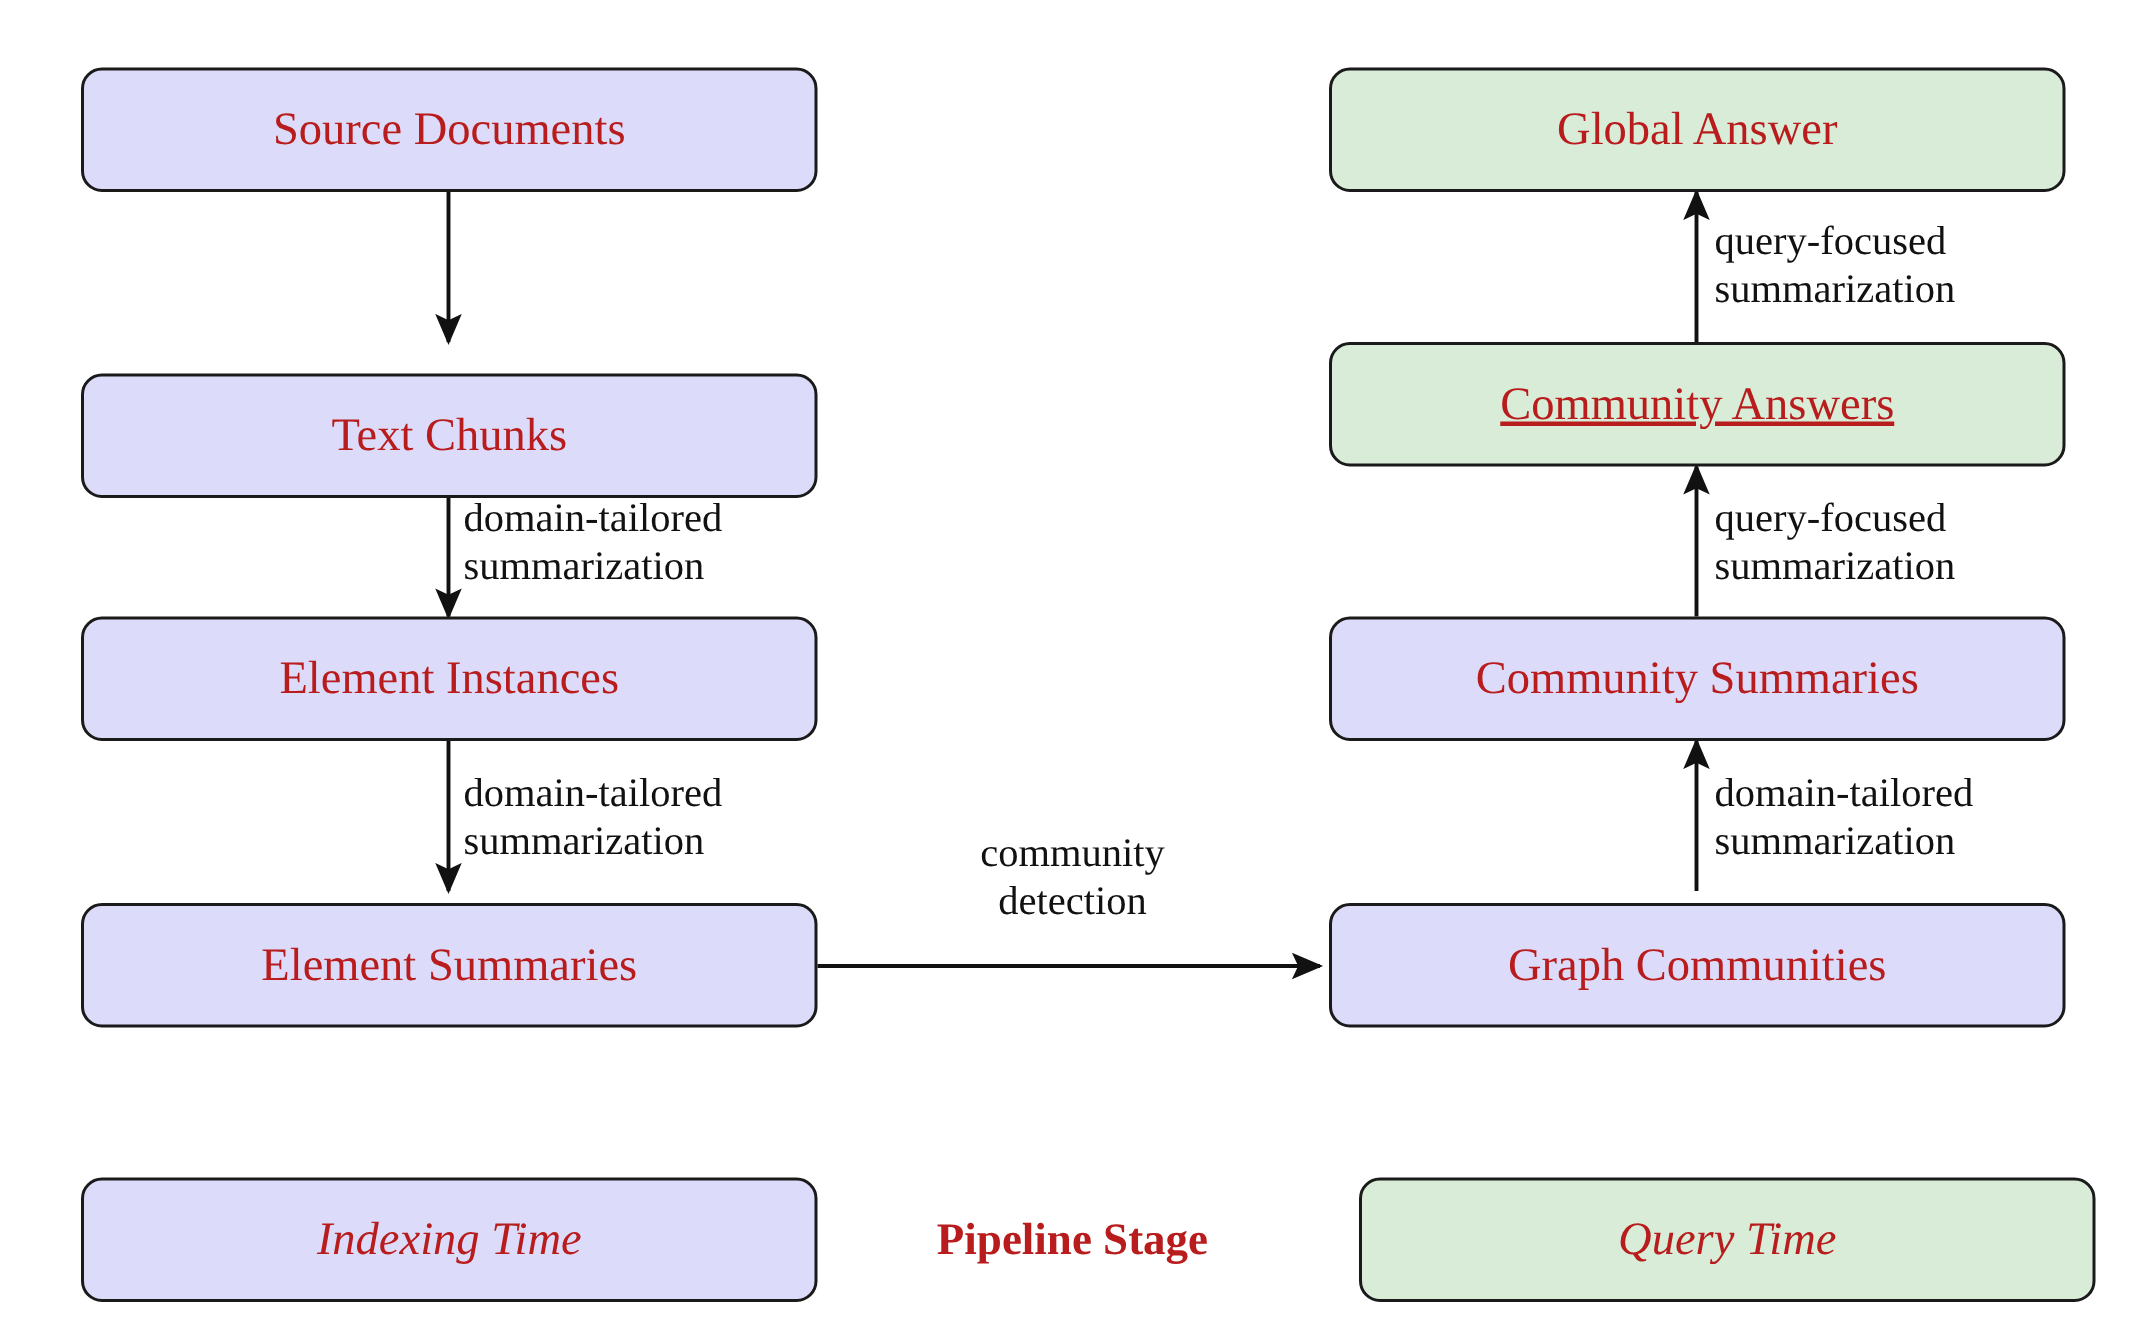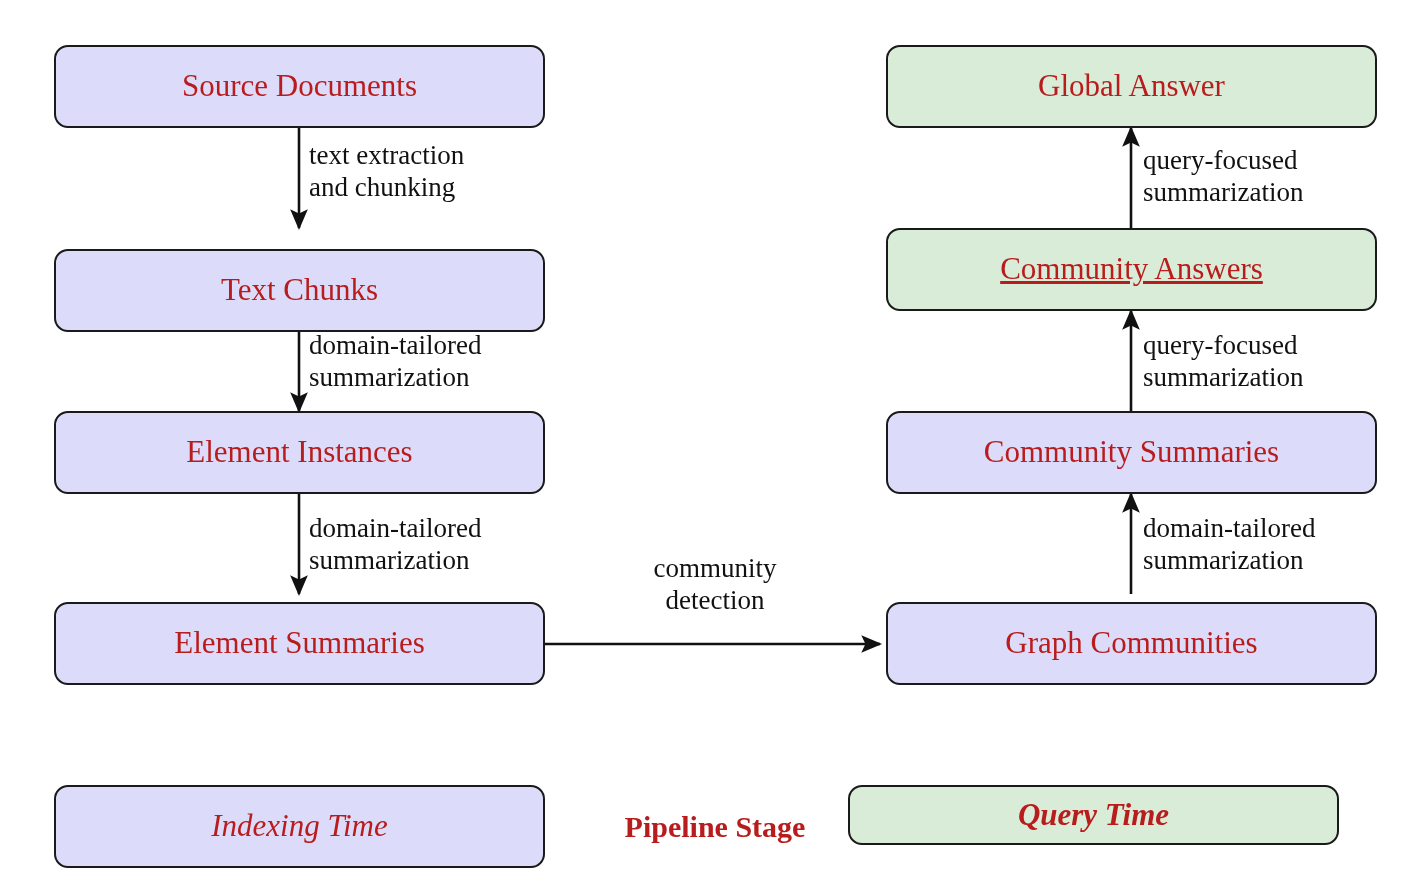--- a/index.html
+++ b/index.html
@@ -118,22 +118,20 @@
   </div>
 
   <div class="node indexing" style="left:886px; top:411px; width:491px; height:83px;">
     <span>Community Summaries</span>
   </div>
 
   <div class="node indexing" style="left:886px; top:602px; width:491px; height:83px;">
     <span>Graph Communities</span>
   </div>
 
-  <div class="edge-label" style="left:309px; top:140px; width:240px;">text extraction
-and chunking</div>
 
   <div class="edge-label" style="left:309px; top:330px; width:250px;">domain-tailored
 summarization</div>
 
   <div class="edge-label" style="left:309px; top:513px; width:250px;">domain-tailored
 summarization</div>
 
   <div class="edge-label center" style="left:575px; top:553px; width:280px;">community
 detection</div>
 
@@ -147,17 +145,17 @@
 summarization</div>
 
   <div class="node indexing" style="left:54px; top:785px; width:491px; height:83px;">
     <span class="legend-italic">Indexing Time</span>
   </div>
 
   <div class="node legend-label" style="left:575px; top:785px; width:280px; height:83px;">
     <span>Pipeline Stage</span>
   </div>
 
-  <div class="node query" style="left:848px; top:785px; width:491px; height:60px;font-weight:bold;">
+  <div class="node query" style="left:906px; top:785px; width:491px; height:83px;">
     <span class="legend-italic">Query Time</span>
   </div>
 
 </div>
 
 </body></html>

